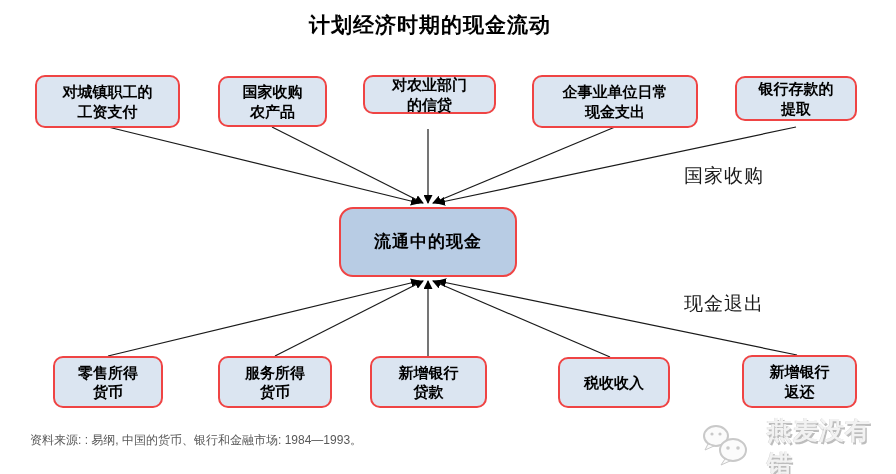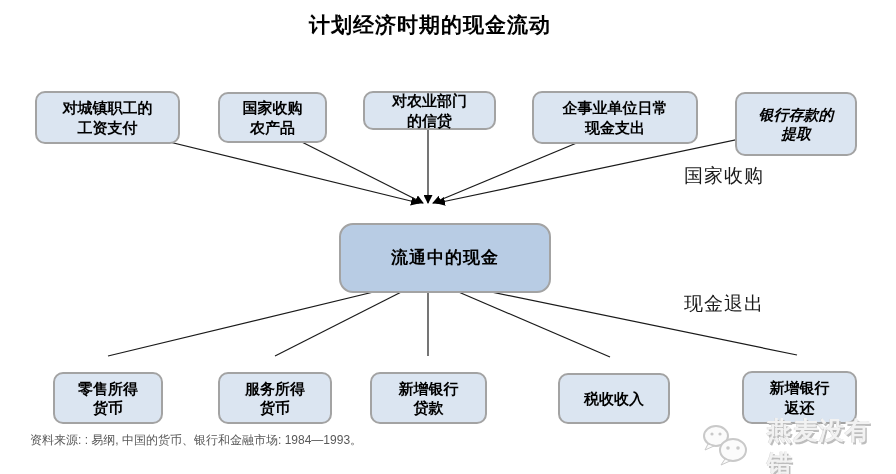--- a/index.html
+++ b/index.html
@@ -23,32 +23,31 @@
     letter-spacing: 1px;
   }
   .connectors {
     position: absolute;
     left: 0; top: 0;
     width: 896px; height: 474px;
   }
   .node {
     position: absolute;
     box-sizing: border-box;
-    border: 2px solid #a3a3a3;
+    border: 2px solid #ef4444;
     border-radius: 10px;
     background: #dbe5f1;
     display: flex;
     align-items: center;
     justify-content: center;
     text-align: center;
     font-size: 15px;
     font-weight: bold;
     line-height: 1.3;
     white-space: pre-line;
-    margin-top: 16px;
   }
   .node.center {
     background: #b8cce4;
     border-radius: 14px;
     font-size: 17px;
     letter-spacing: 1px;
   }
   .flow-label {
     position: absolute;
     font-size: 19px;
@@ -114,26 +113,26 @@
 农产品</span>
   </div>
   <div class="node" style="left:363px; top:75px; width:133px; height:39px;">
     <span>对农业部门
 的信贷</span>
   </div>
   <div class="node" style="left:532px; top:75px; width:166px; height:53px;">
     <span>企事业单位日常
 现金支出</span>
   </div>
-  <div class="node" style="left:735px; top:76px; width:122px; height:64px;font-style:italic;">
+  <div class="node" style="left:735px; top:76px; width:122px; height:45px;">
     <span>银行存款的
 提取</span>
   </div>
 
-  <div class="node center" style="left:339px; top:207px; width:212px; height:70px;">
+  <div class="node center" style="left:339px; top:207px; width:178px; height:70px;">
     <span>流通中的现金</span>
   </div>
 
   <div class="flow-label" style="left:684px; top:163px;">国家收购</div>
   <div class="flow-label" style="left:684px; top:291px;">现金退出</div>
 
   <div class="node" style="left:53px; top:356px; width:110px; height:52px;">
     <span>零售所得
 货币</span>
   </div>

